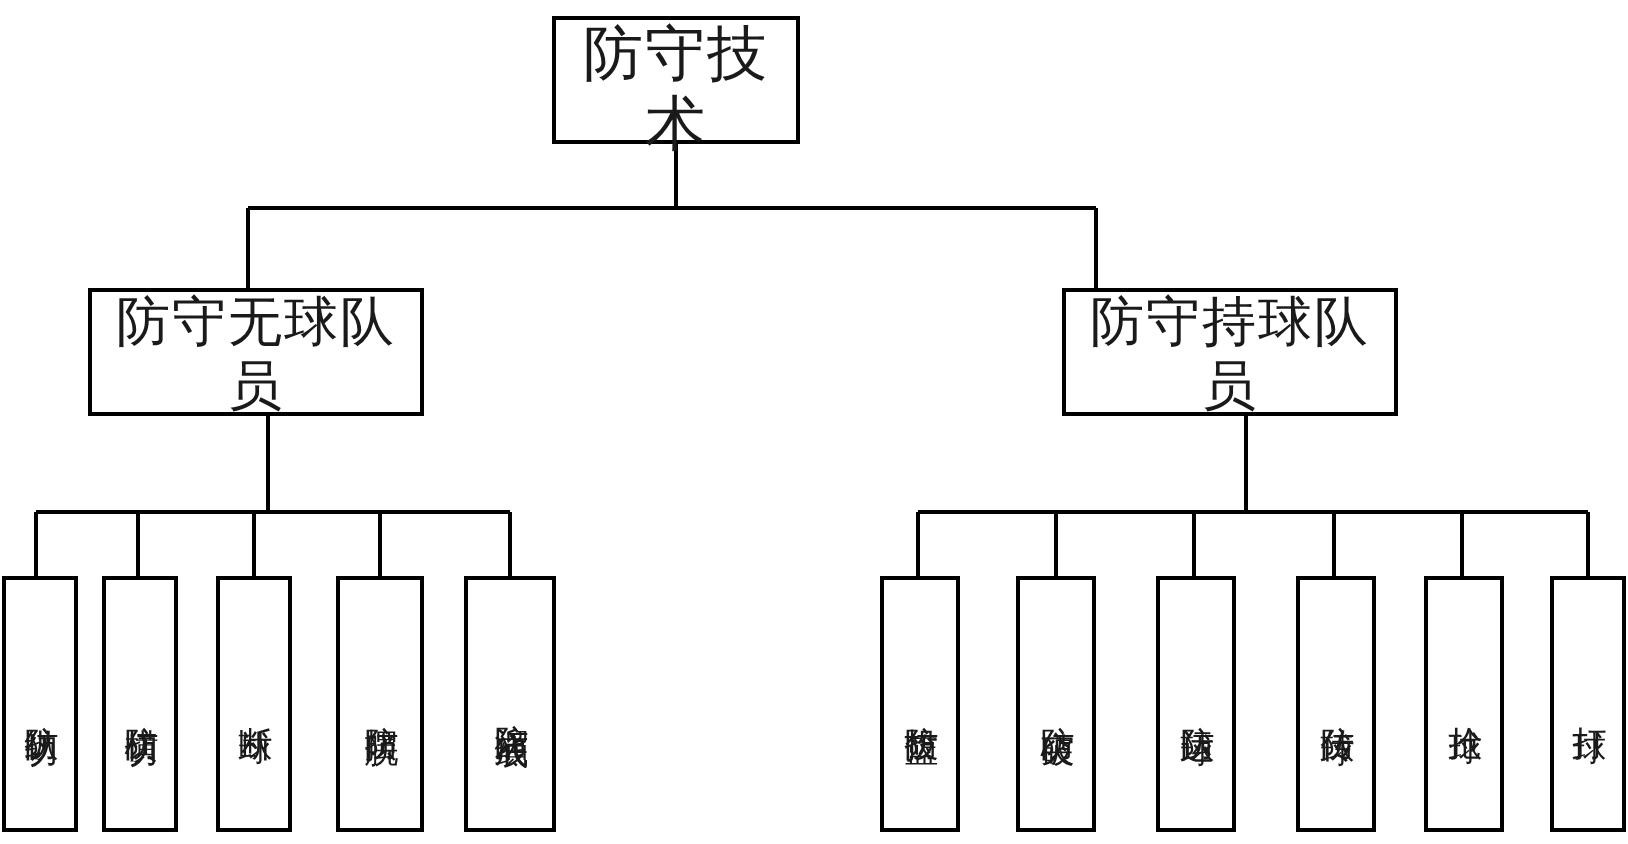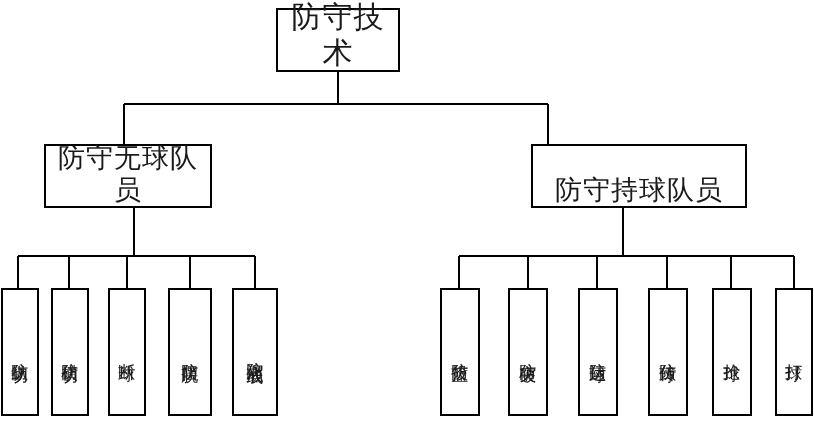--- a/index.html
+++ b/index.html
@@ -25,21 +25,21 @@
     width: 814px;
     height: 422px;
     pointer-events: none;
   }
   .node {
     position: absolute;
     box-sizing: border-box;
     border: 2px solid #000000;
     background: #ffffff;
     display: flex;
-    align-items: flex-end;
+    align-items: flex-start;
     justify-content: center;
     text-align: center;
     color: #1a1a1a;
   }
   .node-label {
     display: block;
     line-height: 1.18;
     letter-spacing: 0.5px;
   }
   .node.root {
@@ -99,21 +99,21 @@
   </svg>
 
   <div class="node root" style="left: 276px; top: 8px; width: 124px; height: 64px;">
     <span class="node-label">防守技术</span>
   </div>
 
   <div class="node level2" style="left: 44px; top: 144px; width: 168px; height: 64px;">
     <span class="node-label">防守无球队员</span>
   </div>
 
-  <div class="node level2" style="left: 531px; top: 144px; width: 216px; height: 64px;">
+  <div class="node level2" style="left: 531px; top: 144px; width: 168px; height: 64px;">
     <span class="node-label">防守持球队员</span>
   </div>
 
   <div class="node leaf vertical" style="left: 1px; top: 288px; width: 38px; height: 128px;">
     <span class="node-label">防纵切</span>
   </div>
   <div class="node leaf vertical" style="left: 51px; top: 288px; width: 38px; height: 128px;">
     <span class="node-label">防横切</span>
   </div>
   <div class="node leaf vertical" style="left: 108px; top: 288px; width: 38px; height: 128px;">

